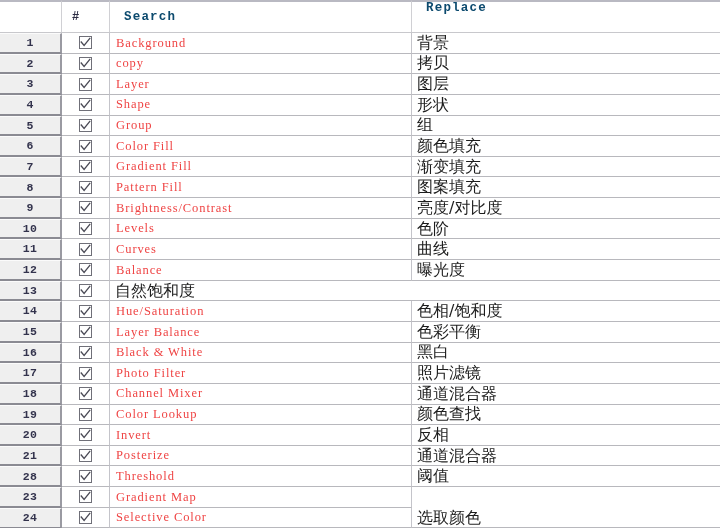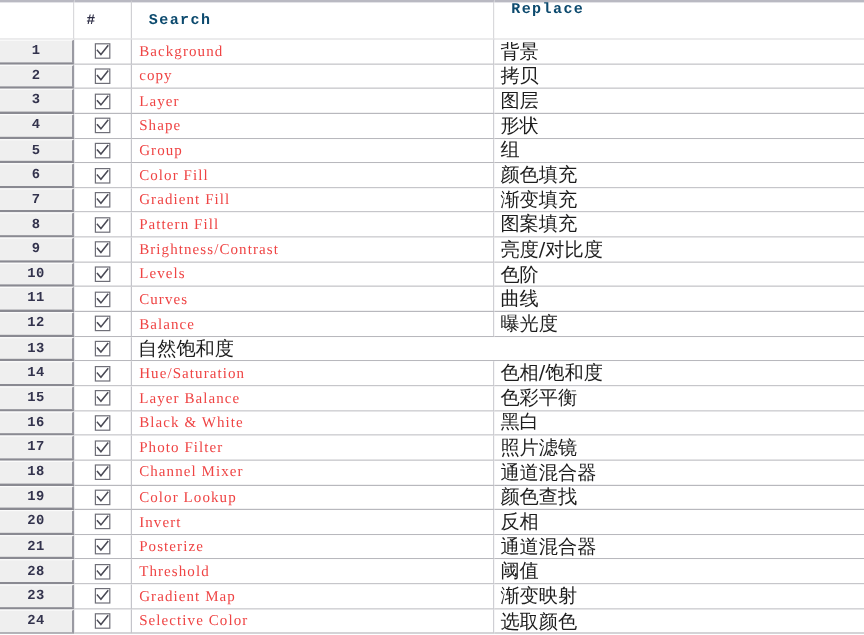--- a/index.html
+++ b/index.html
@@ -618,23 +618,20 @@
         <div class="c-chk">
           <span class="cb">
             <svg viewBox="0 0 11 11" xmlns="http://www.w3.org/2000/svg">
               <path d="M1.2 5.0 L4.1 8.4 L9.8 1.3" fill="none" stroke="#4a4a55" stroke-width="1.3" stroke-linecap="square"></path>
             </svg>
           </span>
         </div>
         <div class="c-search">
           <span>Gradient Map</span>
         </div>
-        <div class="c-replace">
-          <span>渐变映射</span>
-        </div>
       </div>
       <div class="row">
         <div class="c-num">
           <span>24</span>
         </div>
         <div class="c-chk">
           <span class="cb">
             <svg viewBox="0 0 11 11" xmlns="http://www.w3.org/2000/svg">
               <path d="M1.2 5.0 L4.1 8.4 L9.8 1.3" fill="none" stroke="#4a4a55" stroke-width="1.3" stroke-linecap="square"></path>
             </svg>

